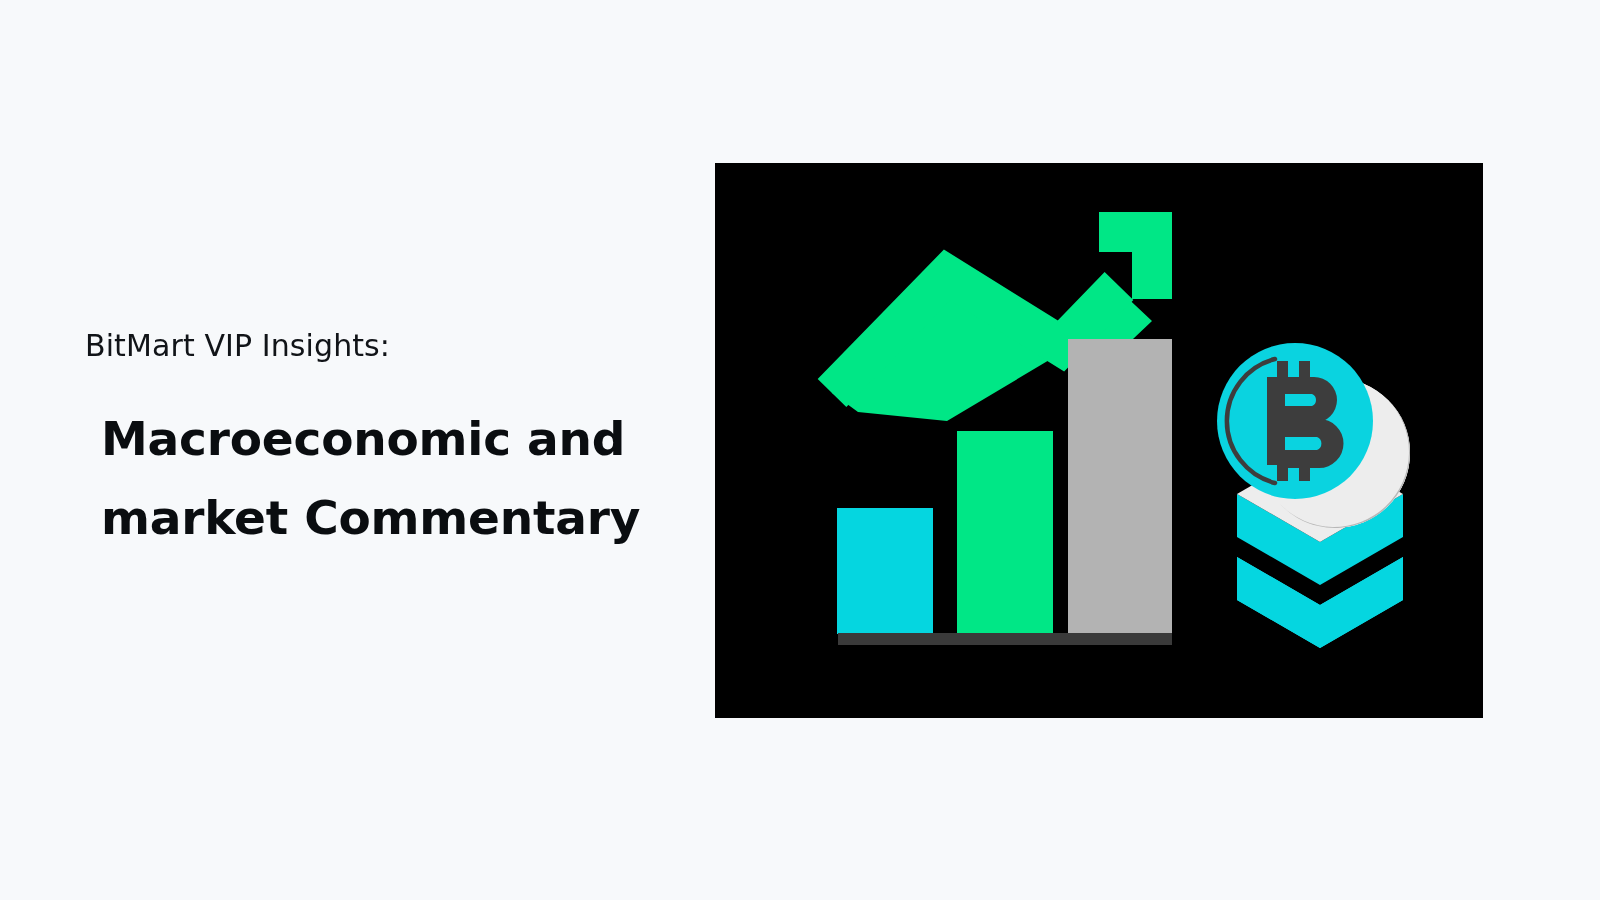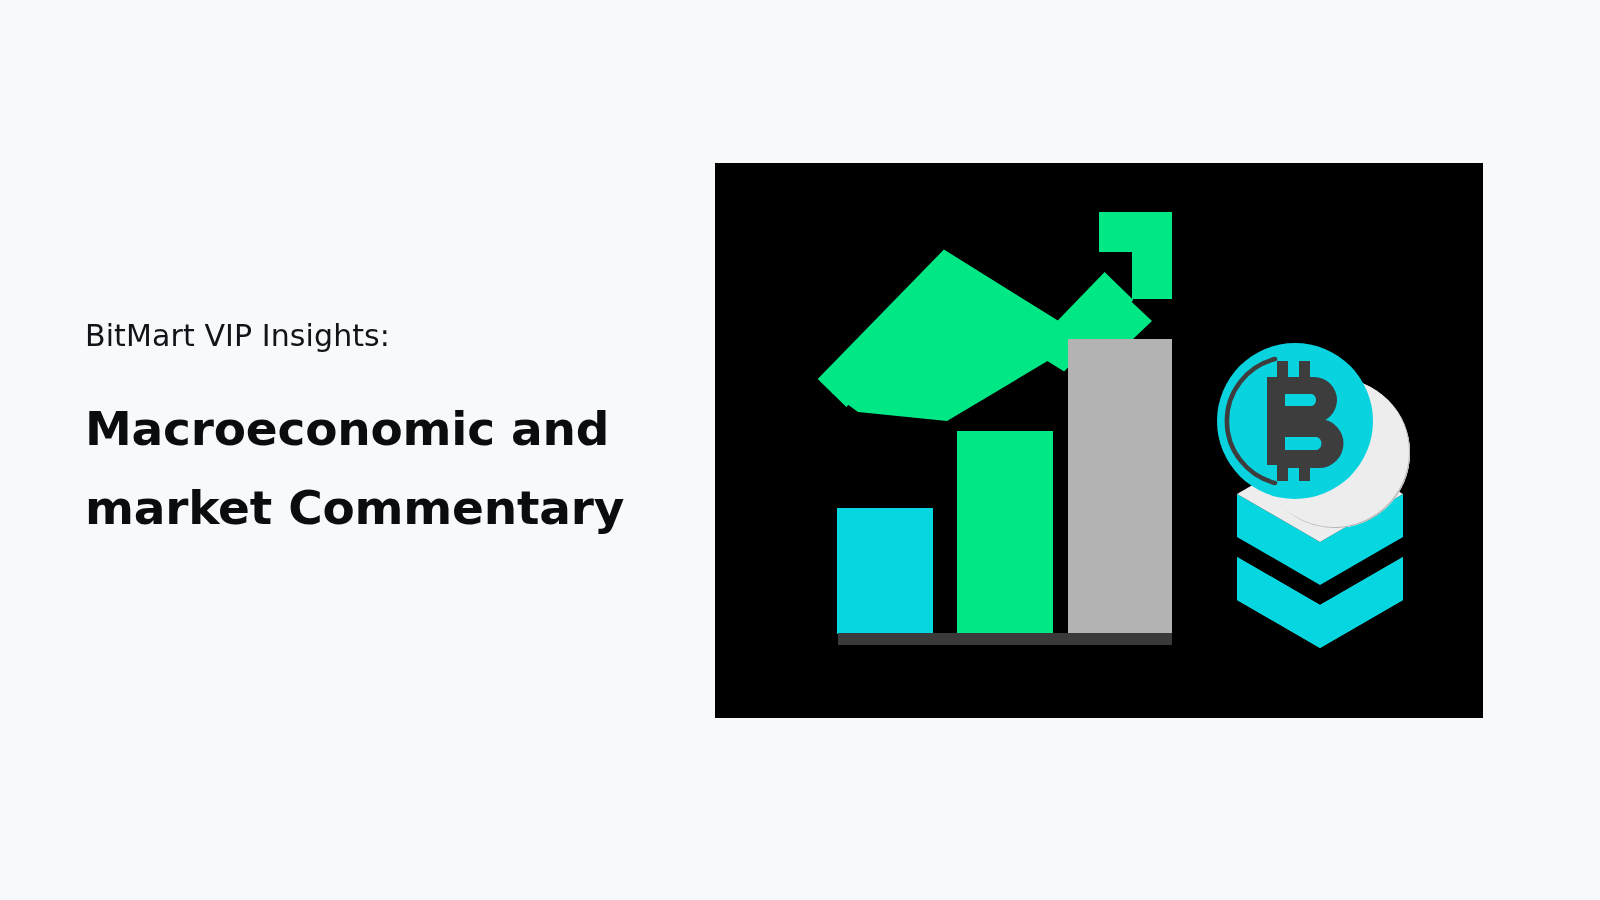--- a/index.html
+++ b/index.html
@@ -18,41 +18,41 @@
     position: relative;
     width: 1600px;
     height: 900px;
     background: #f7f9fb;
   }
 
   
   .text-col {
     position: absolute;
     left: 85px;
-    top: 318px;
+    top: 328px;
     width: 600px;
   }
   .eyebrow {
     font-family: "DejaVu Sans", "Liberation Sans", sans-serif;
     font-size: 30px;
     font-weight: 400;
     line-height: 1.2;
     color: #111418;
     letter-spacing: 0.1px;
     margin: 0 0 36px 0;
     white-space: nowrap;
   }
   .headline {
     font-family: "DejaVu Sans", "Liberation Sans", sans-serif;
     font-size: 47px;
     font-weight: 700;
     line-height: 1.68;
     color: #0a0d10;
     letter-spacing: -0.2px;
-    margin: 0;
+    margin: 16px;
     max-width: 575px;
   }
 
   
   .graphic-panel {
     position: absolute;
     left: 715px;
     top: 163px;
     width: 768px;
     height: 555px;

